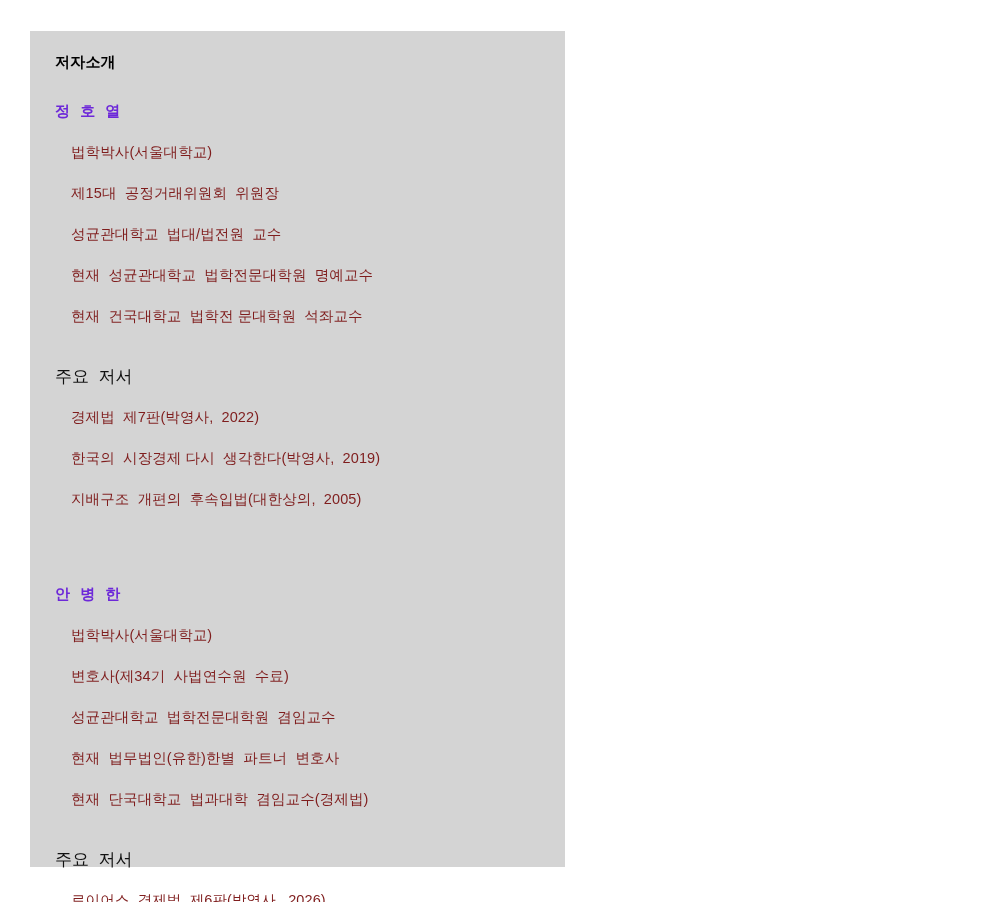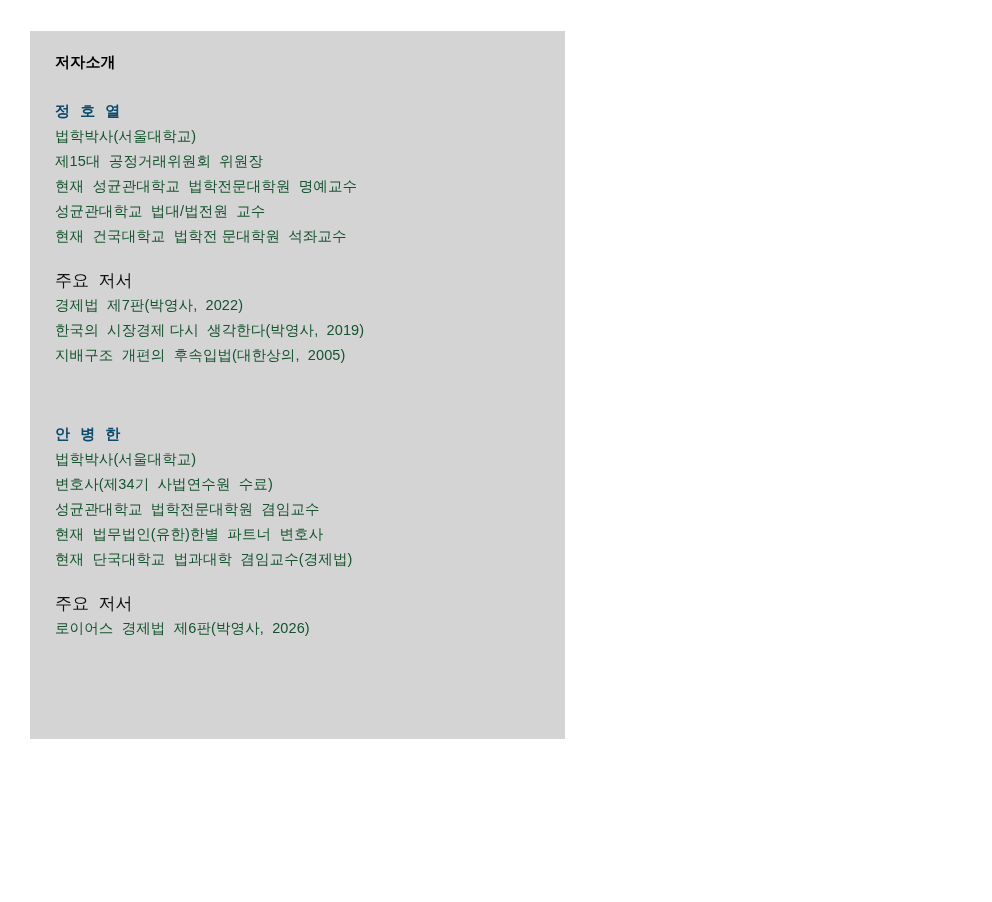--- a/index.html
+++ b/index.html
@@ -16,51 +16,51 @@
   .page {
     position: relative;
     width: 992px;
     height: 902px;
   }
   .panel {
     position: absolute;
     left: 30px;
     top: 31px;
     width: 535px;
-    height: 708px;
+    height: 836px;
     background: #d4d4d4;
     box-sizing: border-box;
     padding: 20px 0 0 12px;
   }
   .section-title {
     font-size: 15px;
     font-weight: bold;
     color: #000000;
     letter-spacing: 0.2px;
     margin: 0 0 0 0;
     padding-left: 13px;
     line-height: 22px;
   }
   .author-block {
     padding-left: 13px;
   }
   .author-name {
     font-size: 15px;
     font-weight: bold;
-    color: #0c4a6e;
+    color: #6d28d9;
     letter-spacing: 3px;
     line-height: 27px;
     margin: 0;
   }
   .line {
     font-size: 14.5px;
-    color: #14532d;
+    color: #7f1d1d;
     line-height: 25px;
     letter-spacing: 0.1px;
-    margin: 0;
+    margin: 16px;
     white-space: pre;
   }
   .sub-head {
     font-size: 17px;
     color: #111111;
     line-height: 25px;
     margin: 0;
     white-space: pre;
   }
   .gap-sm { height: 19px; }
@@ -74,22 +74,22 @@
   <div class="panel">
 
     <div class="section-title">저자소개</div>
 
     <div class="gap-md"></div>
 
     <div class="author-block">
       <div class="author-name">정 호 열</div>
       <div class="line">법학박사(서울대학교)</div>
       <div class="line">제15대  공정거래위원회  위원장</div>
+      <div class="line">성균관대학교  법대/법전원  교수</div>
       <div class="line">현재  성균관대학교  법학전문대학원  명예교수</div>
-      <div class="line">성균관대학교  법대/법전원  교수</div>
       <div class="line">현재  건국대학교  법학전 문대학원  석좌교수</div>
 
       <div class="gap-sm"></div>
 
       <div class="sub-head">주요  저서</div>
       <div class="line">경제법  제7판(박영사,  2022)</div>
       <div class="line">한국의  시장경제 다시  생각한다(박영사,  2019)</div>
       <div class="line">지배구조  개편의  후속입법(대한상의,  2005)</div>
     </div>
 

